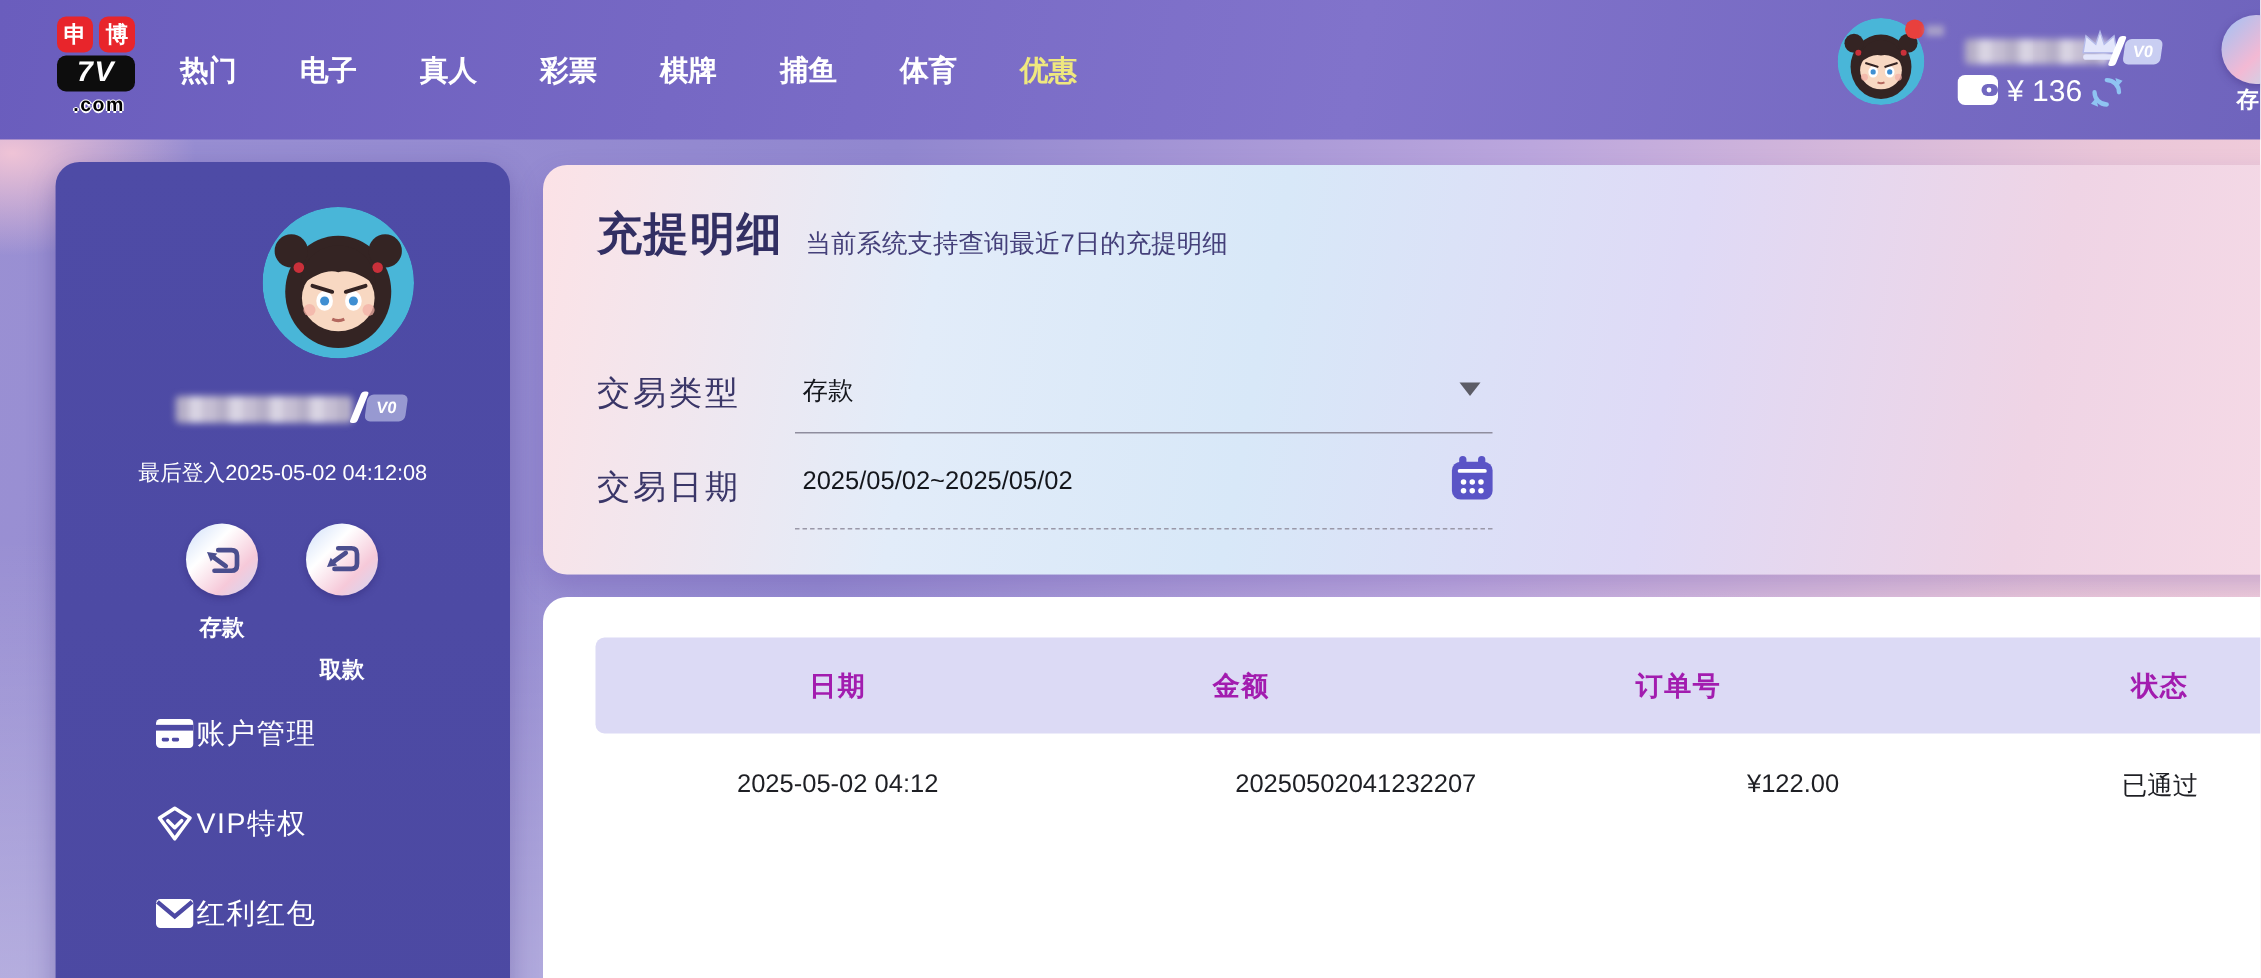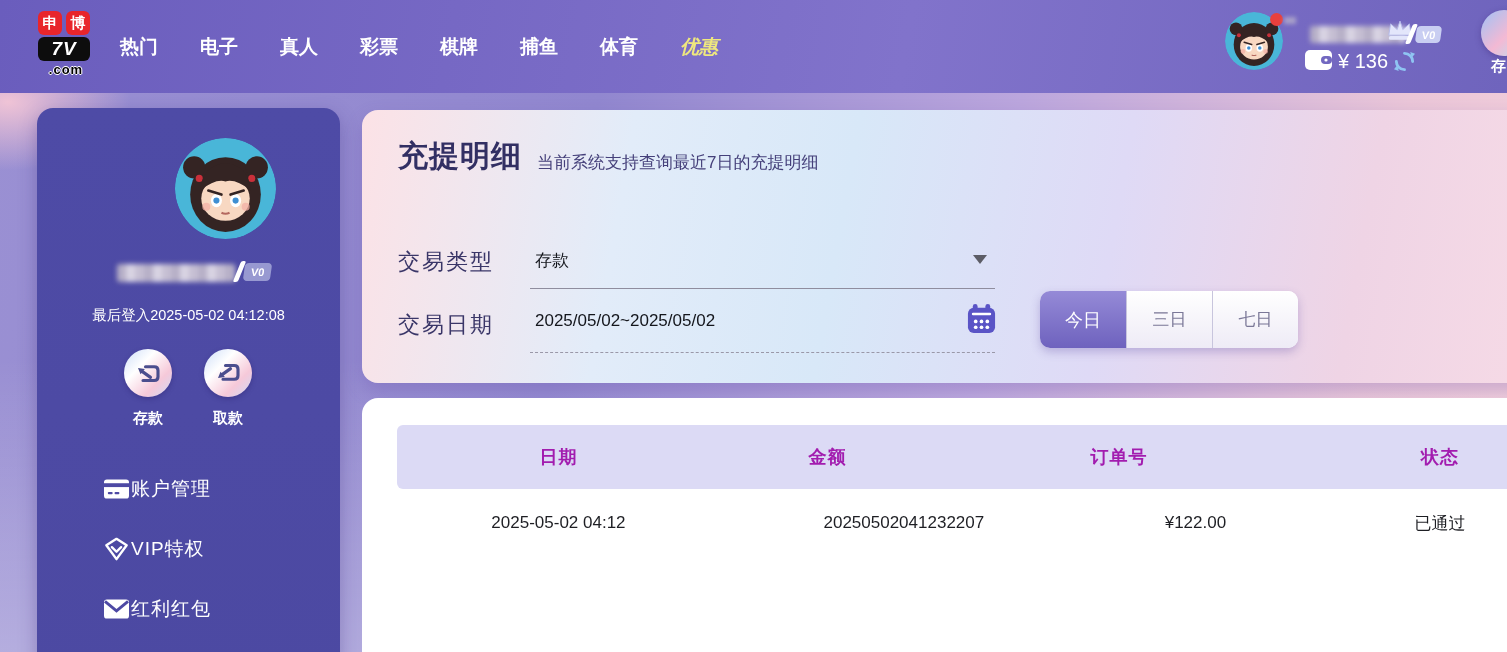--- a/index.html
+++ b/index.html
@@ -18,21 +18,21 @@
   .logo { position:absolute; left:38px; top:11px; width:56px; }
   .logo-badges { display:flex; gap:4px; }
   .logo-badge { width:24px; height:24px; background:#e8252b; color:#fff; border-radius:6px;
     font-size:15px; font-weight:bold; display:flex; align-items:center; justify-content:center; }
   .logo-7v { margin-top:2px; width:52px; height:24px; background:#0d0d0d; color:#fff; border-radius:6px;
     font-size:19px; font-weight:bold; font-style:italic; display:flex; align-items:center; justify-content:center; letter-spacing:1px;}
   .logo-com { margin-top:1px; text-align:center; font-size:13px; font-weight:bold; color:#000;
     text-shadow:-1px 0 #fff,1px 0 #fff,0 -1px #fff,0 1px #fff; letter-spacing:1px; }
   .nav { position:absolute; left:120px; top:0; height:93px; display:flex; align-items:center; gap:42px; }
   .nav-item { color:#fff; font-size:19px; font-weight:bold; cursor:pointer; white-space:nowrap; }
-  .nav-item.active { color:#efe87e;font-style:italic; }
+  .nav-item.active { color:#efe87e; }
 
   .hdr-avatar { position:absolute; left:1225px; top:12px; width:58px; height:58px; border-radius:50%; overflow:hidden; }
   .hdr-dot { position:absolute; left:1270px; top:13px; width:13px; height:13px; border-radius:50%; background:#e8403d; }
   .hdr-dot-blur { position:absolute; left:1284px; top:17px; width:12px; height:7px; background:#a9a1c9; filter:blur(2px); }
   .blur-chip { background:
       repeating-linear-gradient(90deg,#b6afc7 0 9px,#d9d4e3 9px 18px,#c6bfd3 18px 27px),
       repeating-linear-gradient(0deg,rgba(255,255,255,.25) 0 5px,rgba(110,104,135,.28) 5px 10px);
     filter:blur(2.5px); border-radius:3px; }
   .hdr-name { position:absolute; left:1310px; top:26px; width:96px; height:17px; }
   .hdr-crown { position:absolute; left:1385px; top:18px; }
@@ -54,21 +54,21 @@
   .sb-vip { position:absolute; left:207px; top:155px; height:18px; padding:0 7px; background:rgba(214,218,246,.55); color:#fff;
     font-size:11px; font-weight:bold; border-radius:4px; display:flex; align-items:center; transform:skewX(-8deg); }
   .sb-vip-slash { position:absolute; left:200px; top:153px; width:5px; height:21px; background:#fff; transform:skewX(-22deg); border-radius:2px; }
   .sb-login { position:absolute; left:0; top:198px; width:303px; text-align:center; color:#fff; font-size:14.5px; }
   .qa-btn { position:absolute; width:48px; height:48px; border-radius:50%;
     background:linear-gradient(135deg,#cdddf8 0%,#ffffff 35%,#f6c9d9 70%,#cfd9f6 100%);
     display:flex; align-items:center; justify-content:center; box-shadow:0 2px 5px rgba(40,30,100,.35); cursor:pointer; }
   .qa-deposit { left:87px; top:241px; }
   .qa-withdraw { left:167px; top:241px; }
   .qa-label { position:absolute; width:60px; text-align:center; color:#fff; font-size:15px; font-weight:bold; top:301px; }
-  .qa-label.d { left:81px; } .qa-label.w { left:161px; }
+  .qa-label.d { left:81px; } .qa-label.w { left:161px;margin-top:28px; }
   .sb-menu-item { position:absolute; left:67px; width:220px; height:30px; display:flex; align-items:center; gap:2px; cursor:pointer; }
   .sb-menu-item .mi-label { color:#fff; font-size:19px; letter-spacing:1px; }
   .mi-0 { top:366px; } .mi-1 { top:426px; } .mi-2 { top:486px; }
 
   
   .filter-card { position:absolute; left:362px; top:110px; width:1200px; height:273px; border-radius:16px;
     background:linear-gradient(100deg,#fce2e6 0%,#e2ecf9 22%,#d8e8f8 40%,#dfdaf6 62%,#efd4e5 82%,#f7dbe6 100%);
     box-shadow:0 8px 18px rgba(100,75,170,.28); }
   .page-title { position:absolute; left:36px; top:26px; font-size:30px; font-weight:bold; color:#322f63; letter-spacing:1px; }
   .page-subtitle { position:absolute; left:175px; top:41px; font-size:17px; color:#45407a; }
@@ -260,25 +260,20 @@
       <rect x="6" y="10" width="20" height="2.6" rx="1.3" fill="#fff"></rect>
       <circle cx="10" cy="19" r="1.9" fill="#fff"></circle>
         <circle cx="16" cy="19" r="1.9" fill="#fff"></circle>
         <circle cx="22" cy="19" r="1.9" fill="#fff"></circle>
       <circle cx="10" cy="25" r="1.9" fill="#fff"></circle>
         <circle cx="16" cy="25" r="1.9" fill="#fff"></circle>
         <circle cx="22" cy="25" r="1.9" fill="#fff"></circle>
     </svg>
     <div class="f-line2"></div>
 
-    <div class="range-tabs">
-      <div class="rtab active">今日</div>
-      <div class="rtab">三日</div>
-      <div class="rtab">七日</div>
-    </div>
   </div>
 
   <div class="table-card">
     <div class="thead">
       <div class="tcell c0">日期</div>
       <div class="tcell c2">金额</div>
       <div class="tcell c1">订单号</div>
       <div class="tcell c3">状态</div>
     </div>
     <div class="trow">

